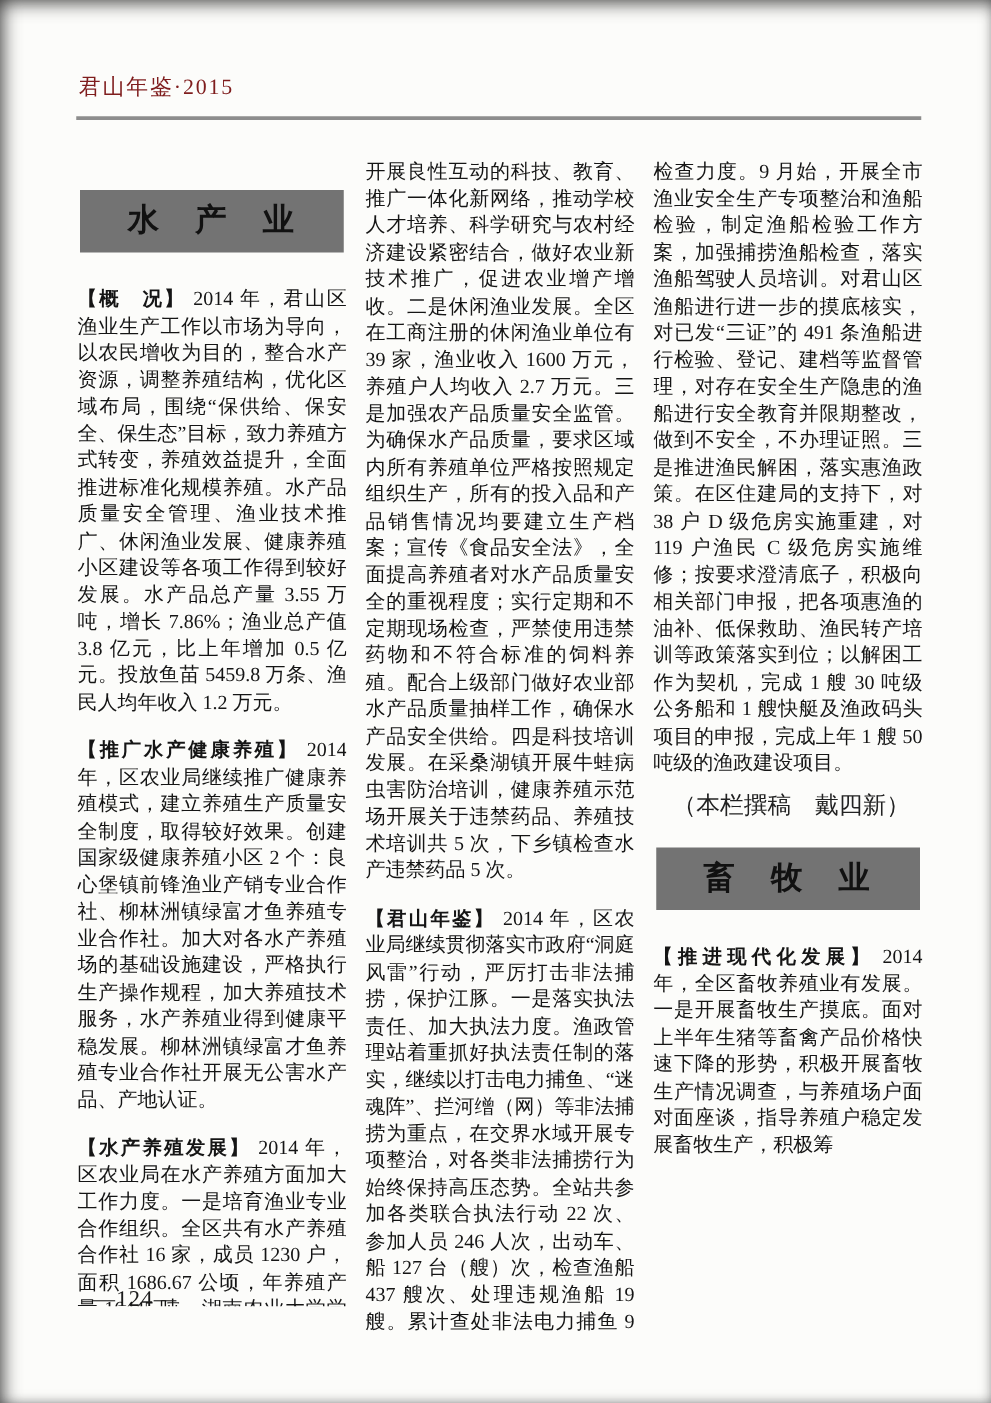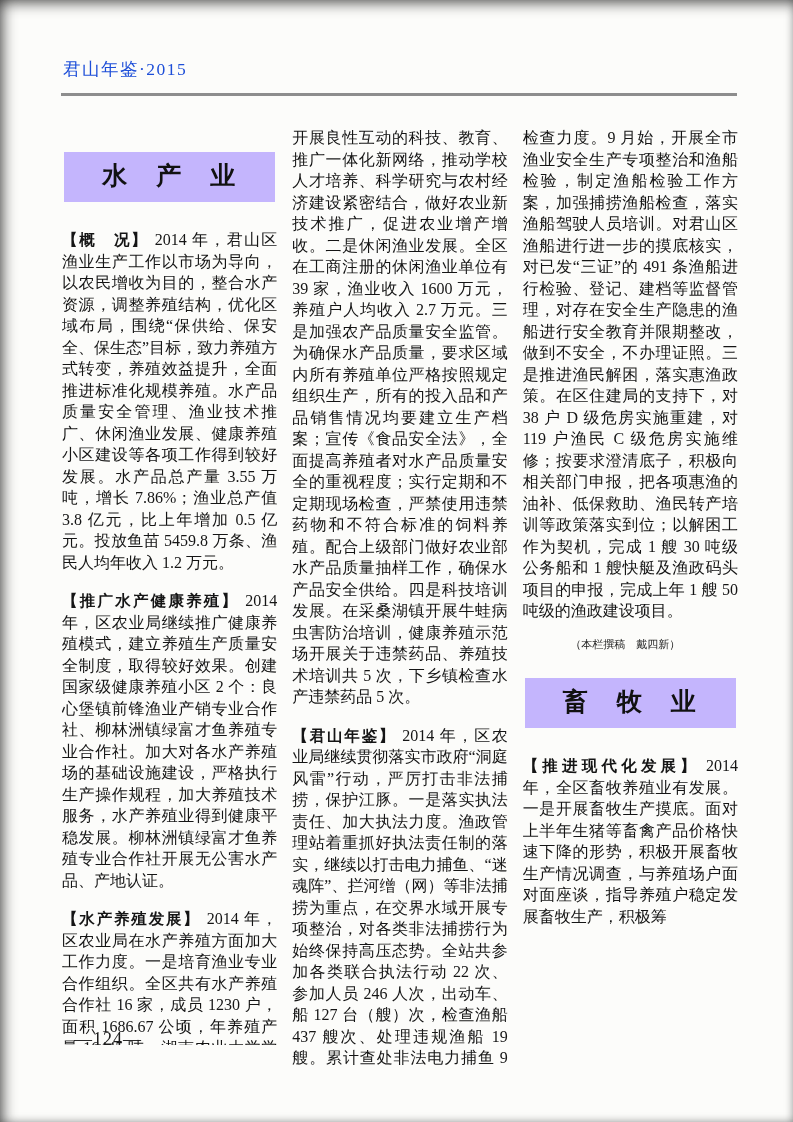--- a/index.html
+++ b/index.html
@@ -4,37 +4,37 @@
 <style>
   html,body { margin:0; padding:0; }
   body { background:#e9e9e9; font-family:"Liberation Serif","DejaVu Serif",serif; }
   .page {
     position:relative; width:793px; height:1122px; background:#fcfcfa; overflow:hidden;
     box-shadow: inset 12px 0 14px -9px rgba(55,55,55,.8),
                 inset 0 12px 14px -9px rgba(55,55,55,.8),
                 inset -7px 0 9px -7px rgba(110,110,110,.55),
                 inset 0 -7px 9px -7px rgba(110,110,110,.55);
   }
-  .running-head { position:absolute; left:63px; top:57px; font-size:17.5px; letter-spacing:1.5px; color:#1d4ed8;text-align:right; }
+  .running-head { position:absolute; left:63px; top:57px; font-size:17.5px; letter-spacing:1.5px; color:#7f1d1d;text-align:right; }
   .head-rule { position:absolute; left:61px; top:93px; width:676px; height:2.5px; background:#8d8d8d; }
   .columns { position:absolute; left:62px; top:107px; width:676px; display:flex; gap:15px; }
   .col { flex:1 1 0; min-width:0; height:938px; overflow:hidden; }
   .para { margin:0 0 17px 0; font-size:16px; line-height:21.5px; text-align:justify; color:#151515; }
   .entry-label {
     font-family:"Liberation Sans","DejaVu Sans",sans-serif;
     font-weight:700; font-size:15.5px; margin-right:6px; letter-spacing:0.5px;
   }
   .section-box {
-    background:#c4b5fd; color:#111; text-align:center;
+    background:#737373; color:#111; text-align:center;
     font-weight:700; font-size:25px; letter-spacing:2px;
     padding:7px 0 10px 0; margin:0 2px 27px 2px;
   }
   .gap-top { margin-top:45px; }
   .gap-top-sm { margin-top:20px; }
-  .attribution { text-align:center; padding-right:10px; margin:-5px 0 23px 0; font-size:11px; color:#222; }
+  .attribution { text-align:right; padding-right:10px; margin:-5px 0 23px 0; font-size:19px; color:#222; }
   .folio { position:absolute; left:74px; top:1029px; font-size:18px; letter-spacing:1px; color:#1b1b1b; }
 </style>
 </head>
 <body>
 
 <div class="page">
 
   <div class="running-head">
     <span>君山年鉴·2015</span>
   </div>

